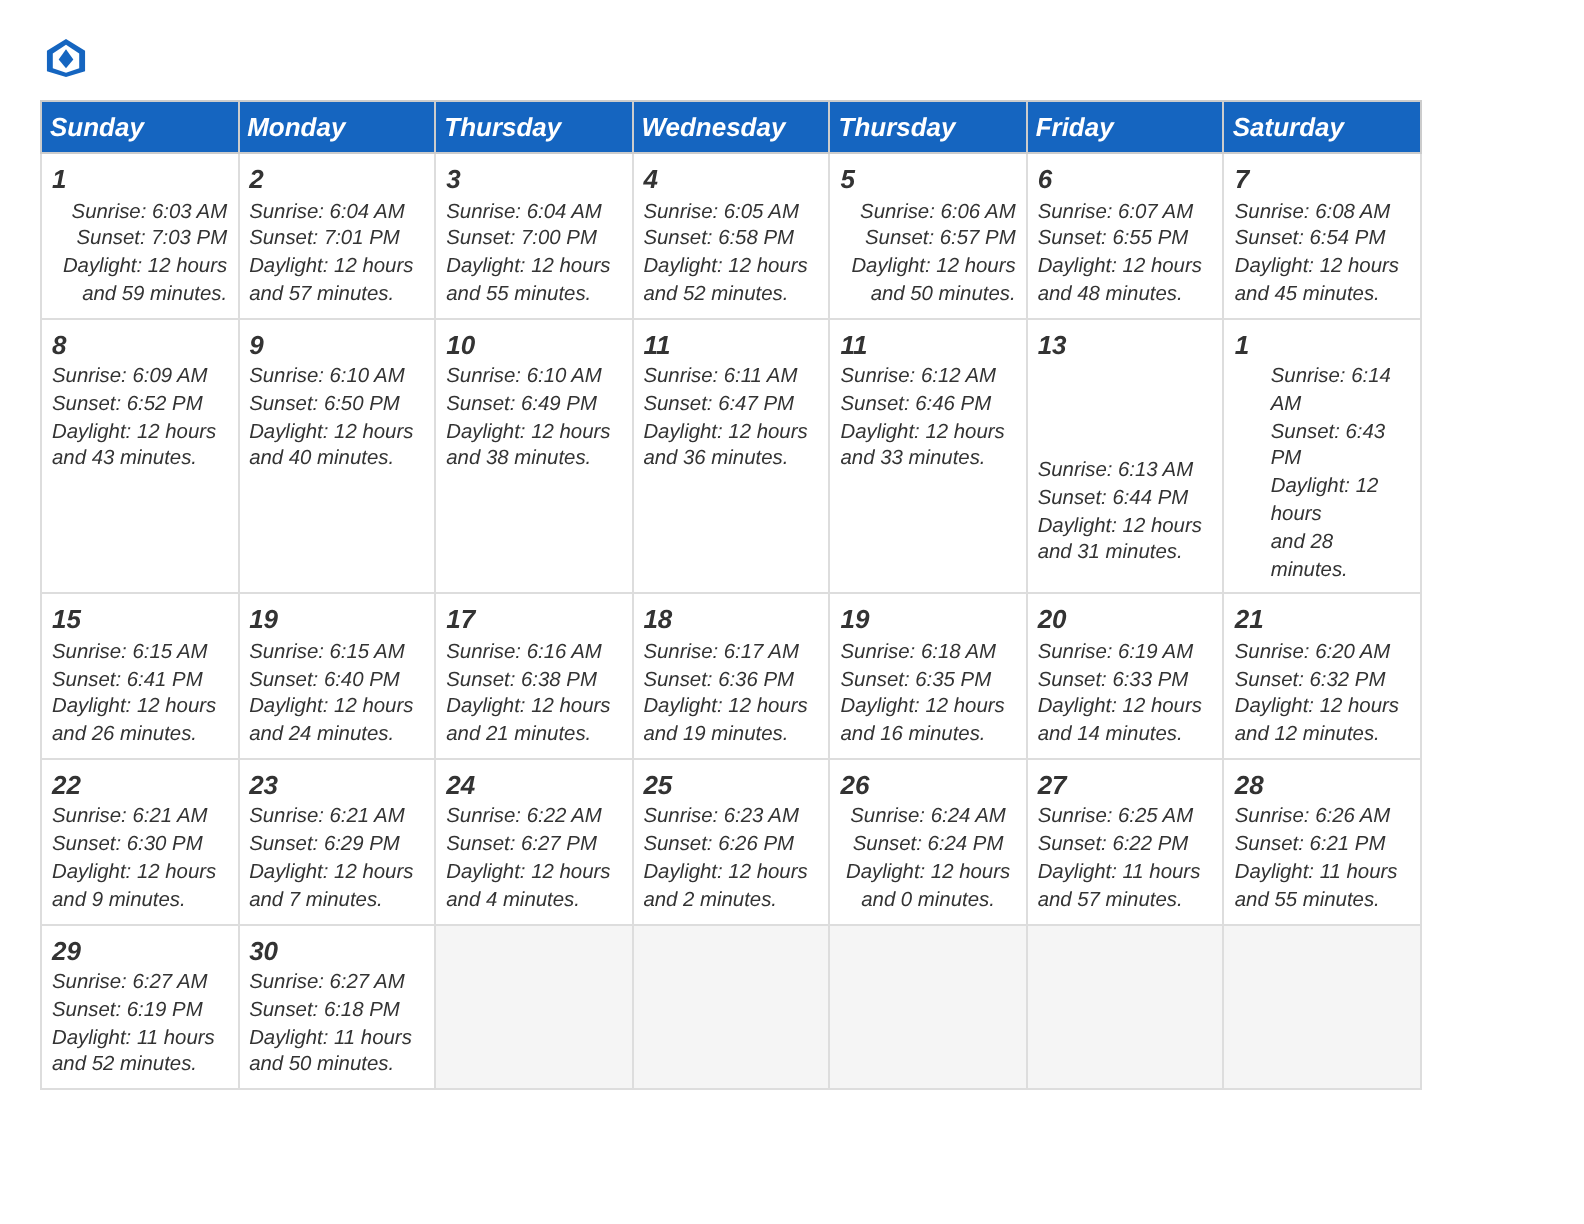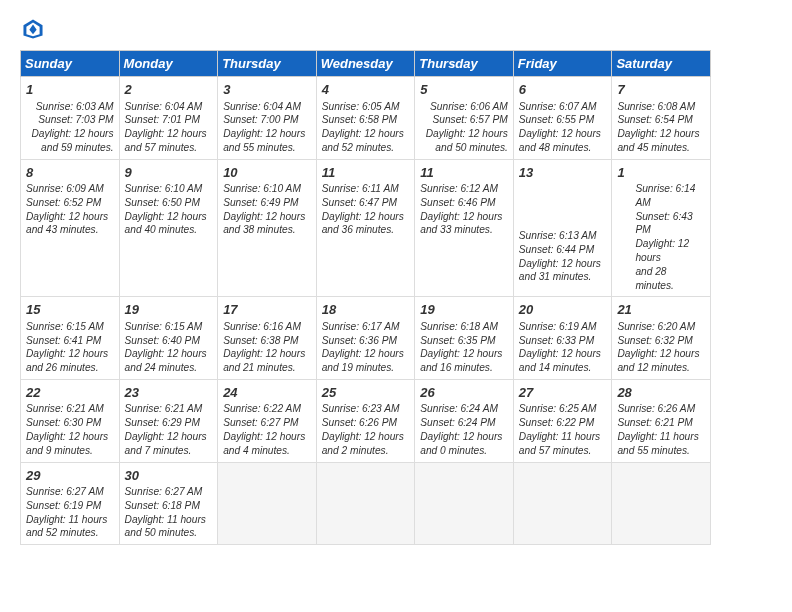--- a/index.html
+++ b/index.html
@@ -308,21 +308,21 @@
           </td>
           <td>
             <span class="day-num">25</span>
             <div class="cal-info" style="white-space: pre-line;">Sunrise: 6:23 AM
 Sunset: 6:26 PM
 Daylight: 12 hours
 and 2 minutes.</div>
           </td>
           <td>
             <span class="day-num">26</span>
-            <div class="cal-info" style="white-space: pre-line;">Sunrise: 6:24 AM
+            <div class="cal-info" style="white-space: pre-line; text-align: center;">Sunrise: 6:24 AM
 Sunset: 6:24 PM
 Daylight: 12 hours
 and 0 minutes.</div>
           </td>
           <td>
             <span class="day-num">27</span>
             <div class="cal-info" style="white-space: pre-line;">Sunrise: 6:25 AM
 Sunset: 6:22 PM
 Daylight: 11 hours
 and 57 minutes.</div>

